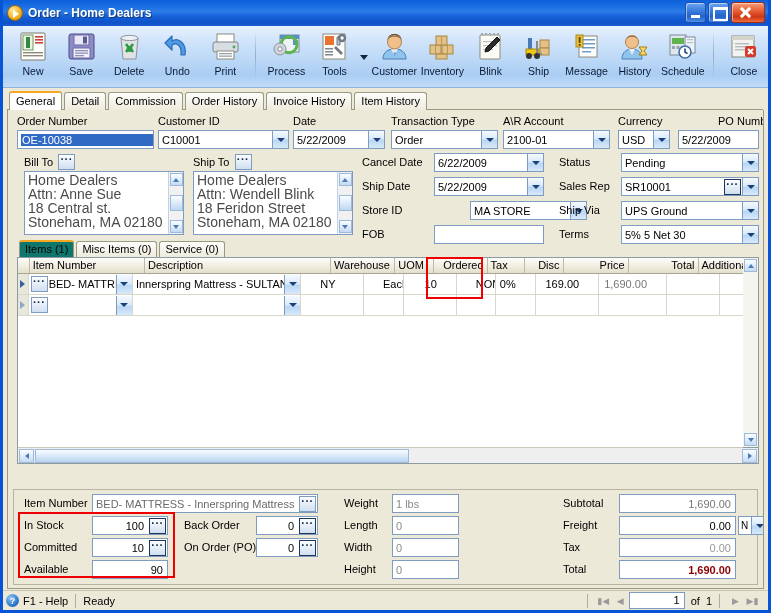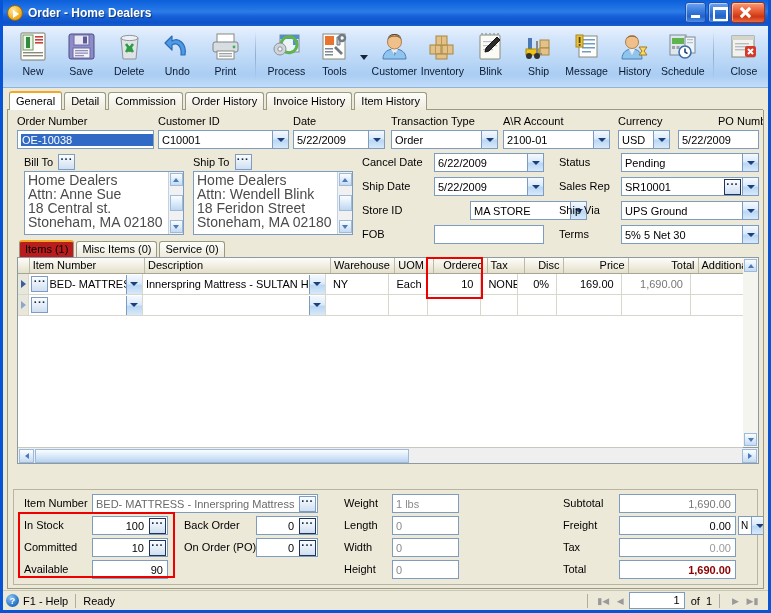--- a/index.html
+++ b/index.html
@@ -200,35 +200,35 @@
   }
 
   
   #itemtabs { display: flex; align-items: flex-end; height: 17px; padding-left: 2px;}
   .itab {
     height: 16px; line-height: 15px; padding: 0 5px;
     font-size: 11px; background: linear-gradient(to bottom,#fdfdfb,#eeebdc);
     border: 1px solid #9a9a83; border-bottom: none; border-radius: 3px 3px 0 0;
     margin-right: 2px;
   }
-  .itab.active { background: #b91c1c; border-top: 2px solid #f5a623; height: 17px; line-height: 14px;}
+  .itab.active { background: #0f766e; border-top: 2px solid #f5a623; height: 17px; line-height: 14px;}
 
   #grid {
     border: 1px solid #8e9a9f; background: #fff;
     display: flex; flex-direction: column; overflow: hidden;
   }
   .ghead {
     display: flex; height: 16px; flex: none;
     background: linear-gradient(to bottom,#fdfdfb 0%,#efecdd 60%,#e3dfcc 100%);
     border-bottom: 1px solid #a8a692;
     font-size: 11px; color: #000;
   }
   .ghead .gh { border-right: 1px solid #bcbaa8; padding: 0 3px; line-height: 15px; overflow: hidden; white-space: nowrap;}
   .grow { display: flex; height: 21px; flex: none; border-bottom: 1px solid #d7d7cc; font-size: 11px;}
-  .grow .gc { border-right: 1px solid #d7d7cc; padding: 0 7px; line-height: 20px; overflow: hidden; white-space: nowrap; display: flex; align-items: center;}
+  .grow .gc { border-right: 1px solid #d7d7cc; padding: 0 19px; line-height: 20px; overflow: hidden; white-space: nowrap; display: flex; align-items: center;}
   .gbody { flex: 1; background: #fff; }
   .hsb {
     height: 16px; flex: none; display: flex; align-items: center;
     background: #efefef; border-top: 1px solid #c8c8bd;
   }
   .hsb .hbtn {
     width: 15px; height: 14px; margin: 0 1px;
     background: linear-gradient(to bottom,#fbfdff,#e0ecfa 50%,#c4daf2);
     border: 1px solid #9dbada;
     display: flex; align-items: center; justify-content: center;

